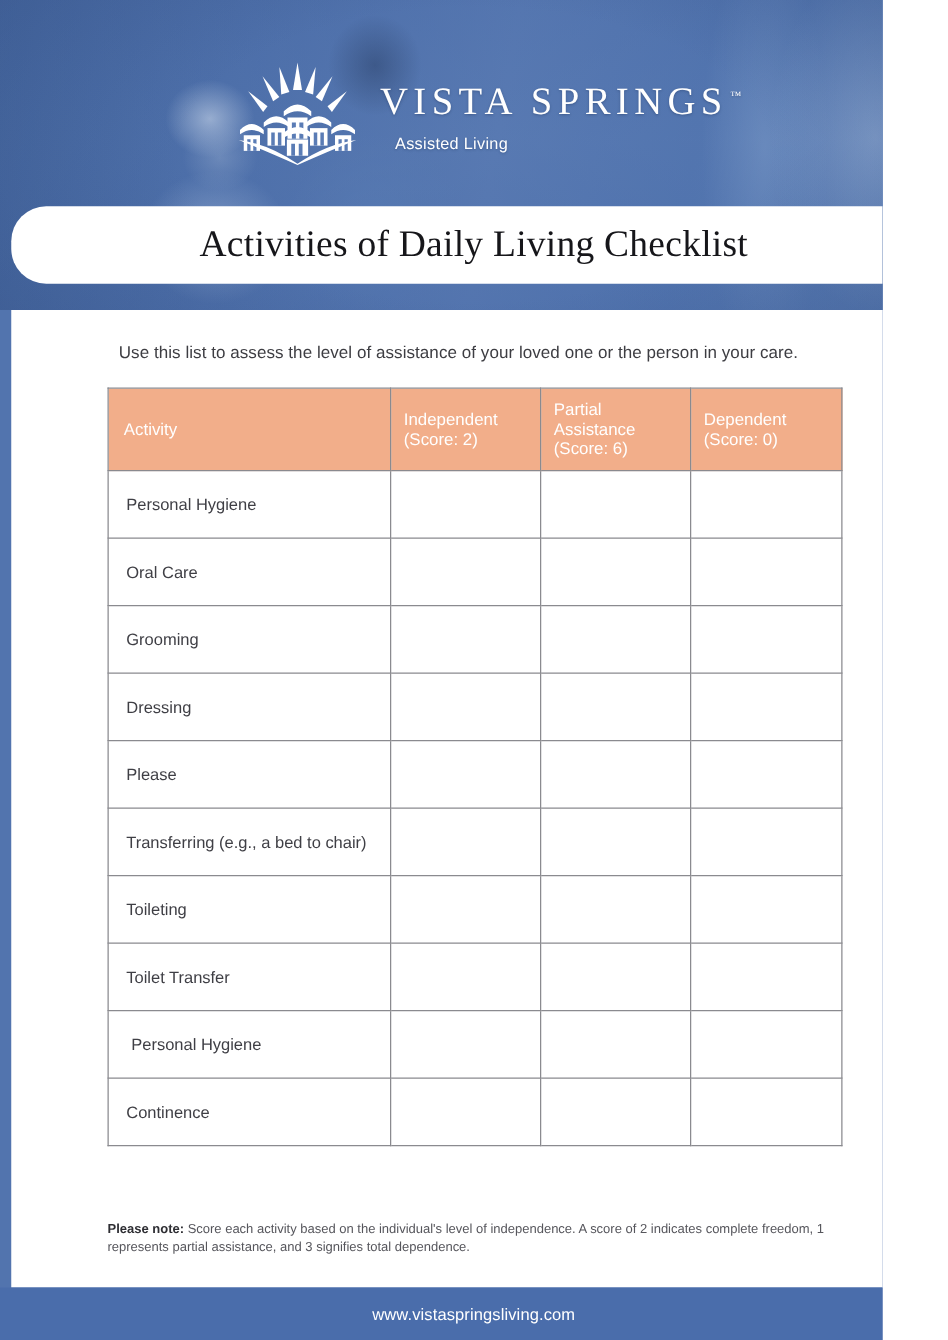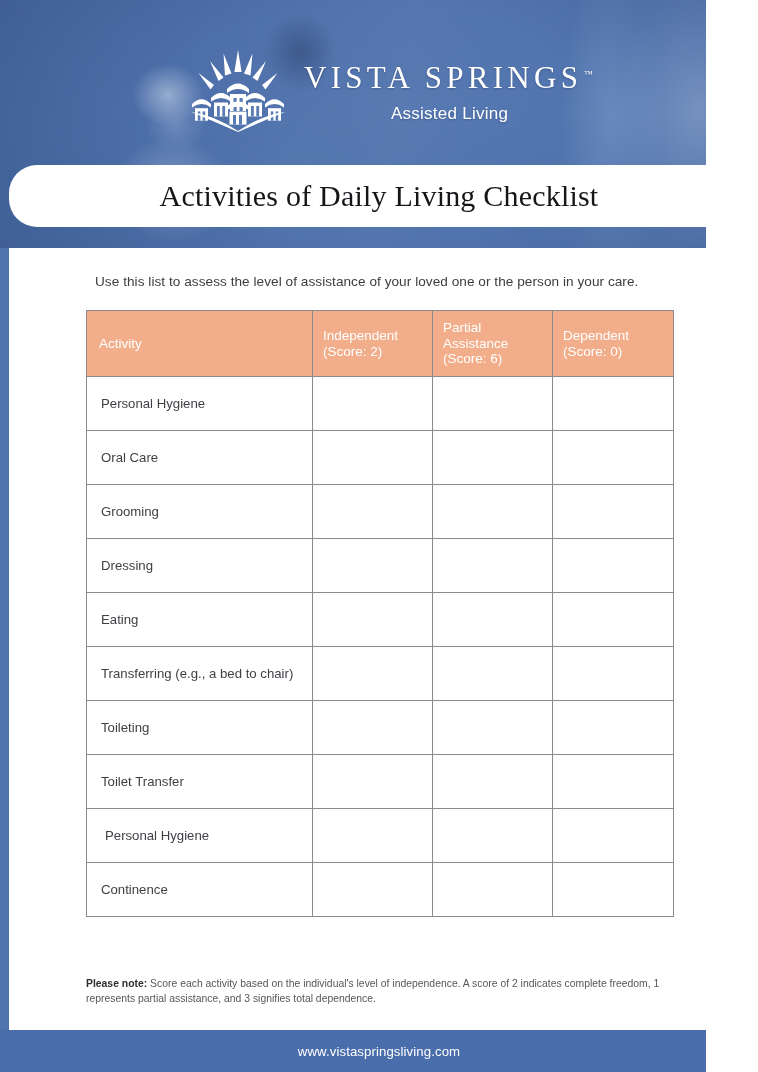--- a/index.html
+++ b/index.html
@@ -73,26 +73,25 @@
     text-shadow: 0 1px 2px rgba(20,38,72,.35);
   }
   .brand-tm {
     font-size: 9px;
     vertical-align: super;
     letter-spacing: 0;
     margin-left: 2px;
   }
   .brand-sub {
     color: #ffffff;
-    font-size: 17px;
+    font-size: 13px;
     letter-spacing: .25px;
     margin-top: 11px;
-    margin-left: 2px;
+    margin-left: 12px;
     text-shadow: 0 1px 2px rgba(20,38,72,.3);
-    text-align: center;
   }
 
   
   .title-bar {
     position: absolute;
     left: 9px; top: 165px;
     width: 740px; height: 62px;
     background: #ffffff;
     display: flex; align-items: center; justify-content: center; border-radius: 28px;
   }
@@ -302,21 +301,21 @@
             <td class="blank"></td>
             <td class="blank"></td>
           </tr>
           <tr>
             <td>Dressing</td>
             <td class="blank"></td>
             <td class="blank"></td>
             <td class="blank"></td>
           </tr>
           <tr>
-            <td>Eating</td>
+            <td>Please</td>
             <td class="blank"></td>
             <td class="blank"></td>
             <td class="blank"></td>
           </tr>
           <tr>
             <td>Transferring (e.g., a bed to chair)</td>
             <td class="blank"></td>
             <td class="blank"></td>
             <td class="blank"></td>
           </tr>

